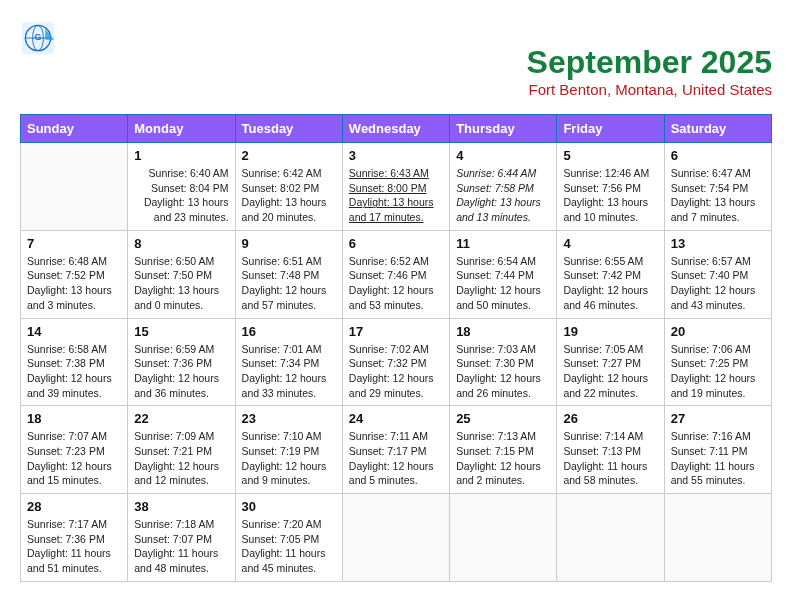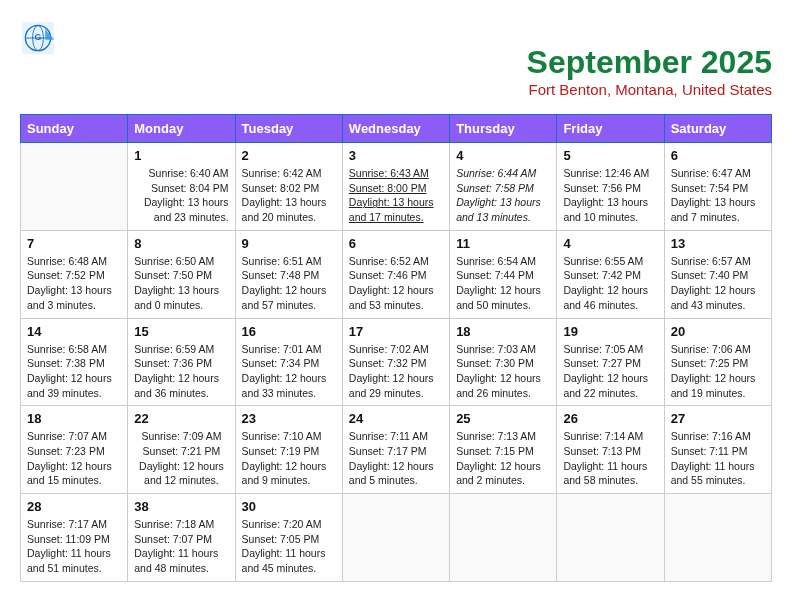--- a/index.html
+++ b/index.html
@@ -259,21 +259,21 @@
       <tr>
         <td>
           <div class="day-num">18</div>
           <div class="day-info" style="white-space: pre-line;">Sunrise: 7:07 AM
 Sunset: 7:23 PM
 Daylight: 12 hours
 and 15 minutes.</div>
         </td>
         <td>
           <div class="day-num">22</div>
-          <div class="day-info" style="white-space: pre-line; text-align: center;">Sunrise: 7:09 AM
+          <div class="day-info" style="white-space: pre-line;">Sunrise: 7:09 AM
 Sunset: 7:21 PM
 Daylight: 12 hours
 and 12 minutes.</div>
         </td>
         <td>
           <div class="day-num">23</div>
           <div class="day-info" style="white-space: pre-line;">Sunrise: 7:10 AM
 Sunset: 7:19 PM
 Daylight: 12 hours
 and 9 minutes.</div>
@@ -304,21 +304,21 @@
           <div class="day-info" style="white-space: pre-line;">Sunrise: 7:16 AM
 Sunset: 7:11 PM
 Daylight: 11 hours
 and 55 minutes.</div>
         </td>
       </tr>
       <tr>
         <td>
           <div class="day-num">28</div>
           <div class="day-info" style="white-space: pre-line;">Sunrise: 7:17 AM
-Sunset: 11:09 PM
+Sunset: 7:36 PM
 Daylight: 11 hours
 and 51 minutes.</div>
         </td>
         <td>
           <div class="day-num">38</div>
           <div class="day-info" style="white-space: pre-line;">Sunrise: 7:18 AM
 Sunset: 7:07 PM
 Daylight: 11 hours
 and 48 minutes.</div>
         </td>

